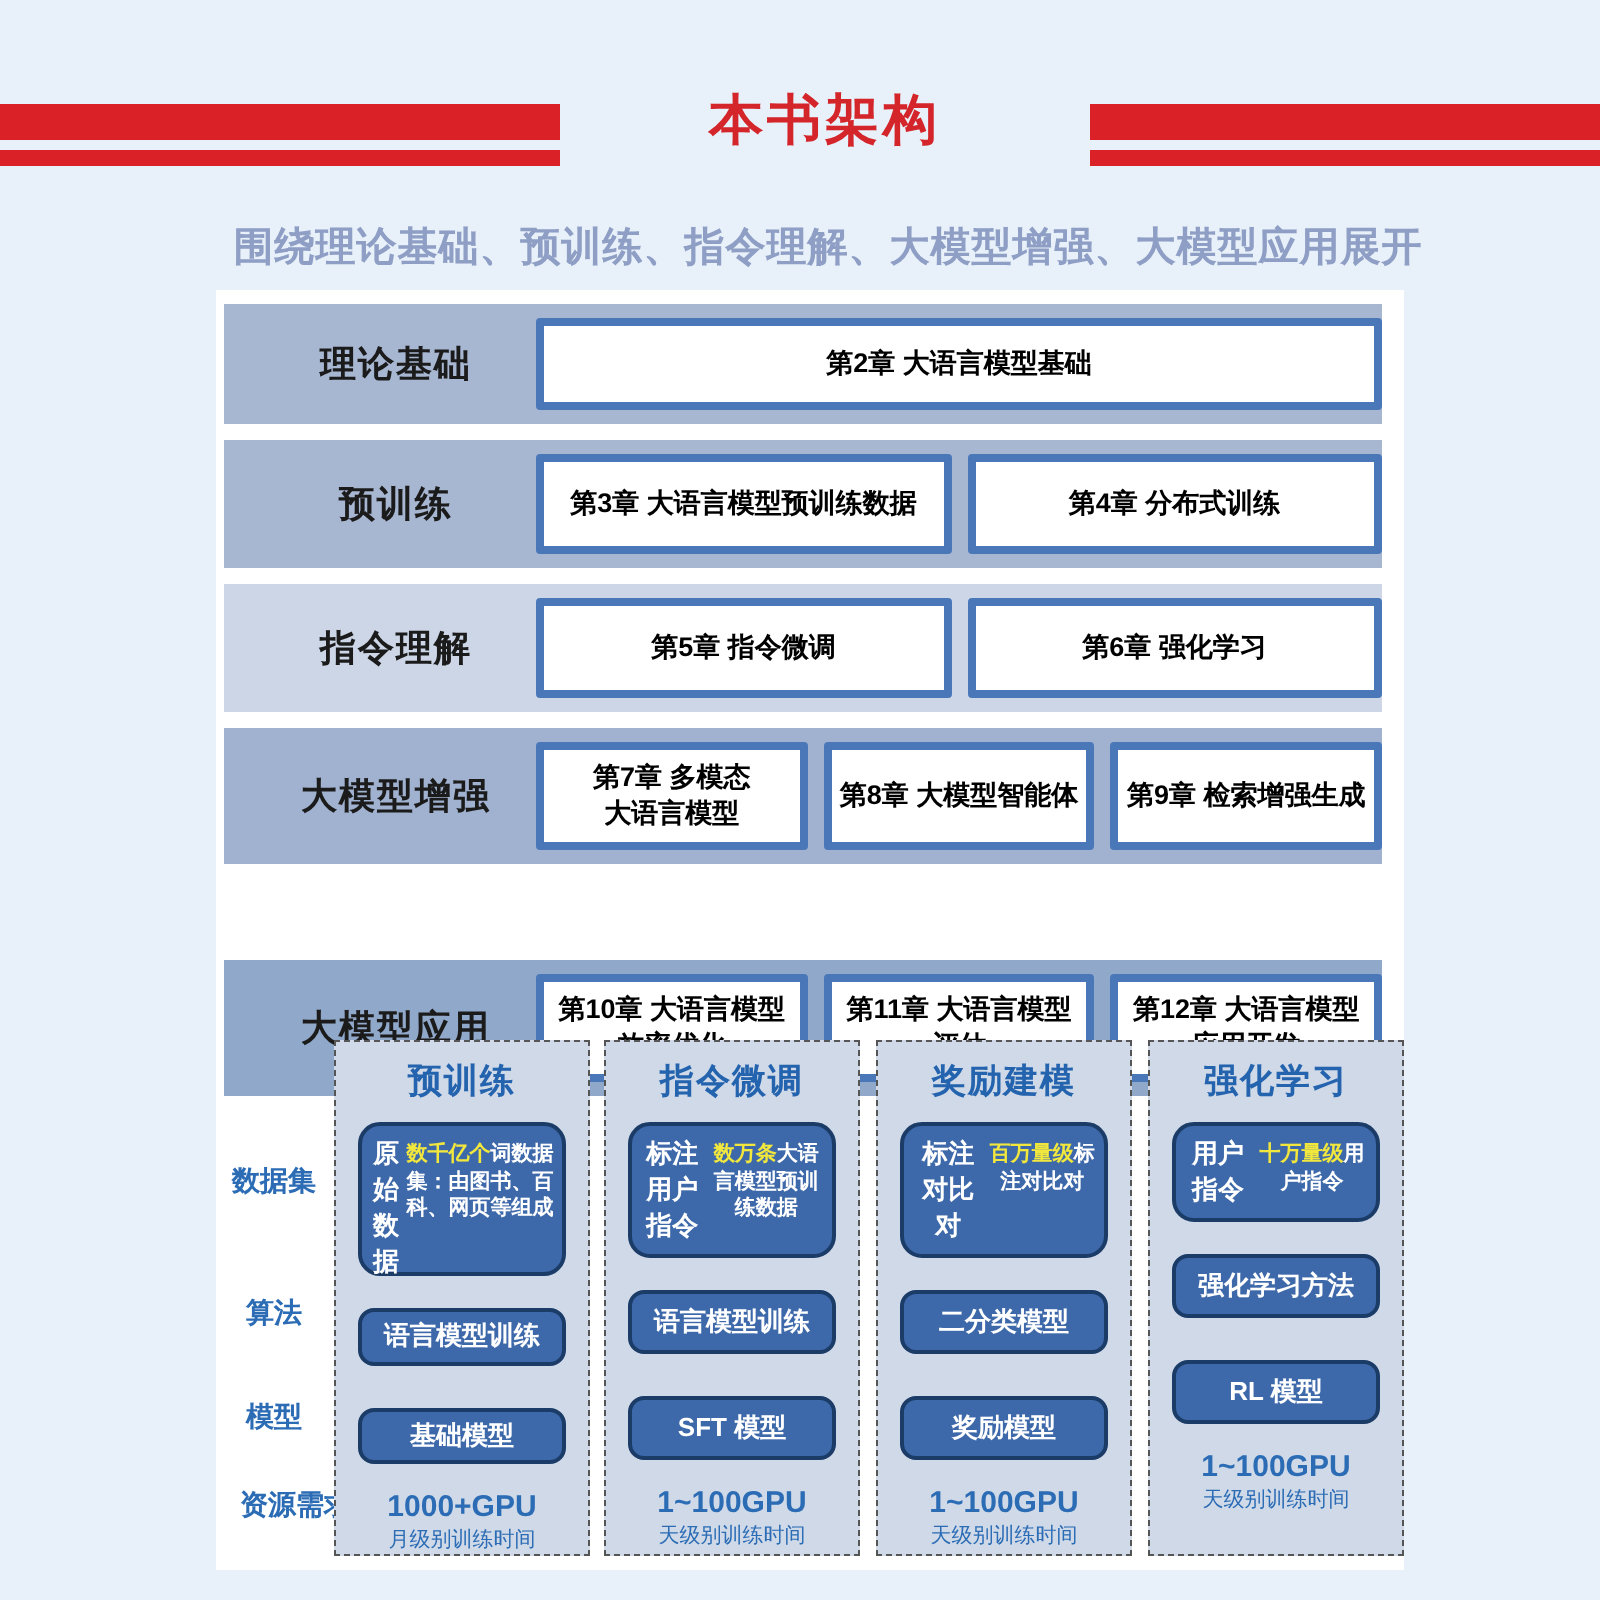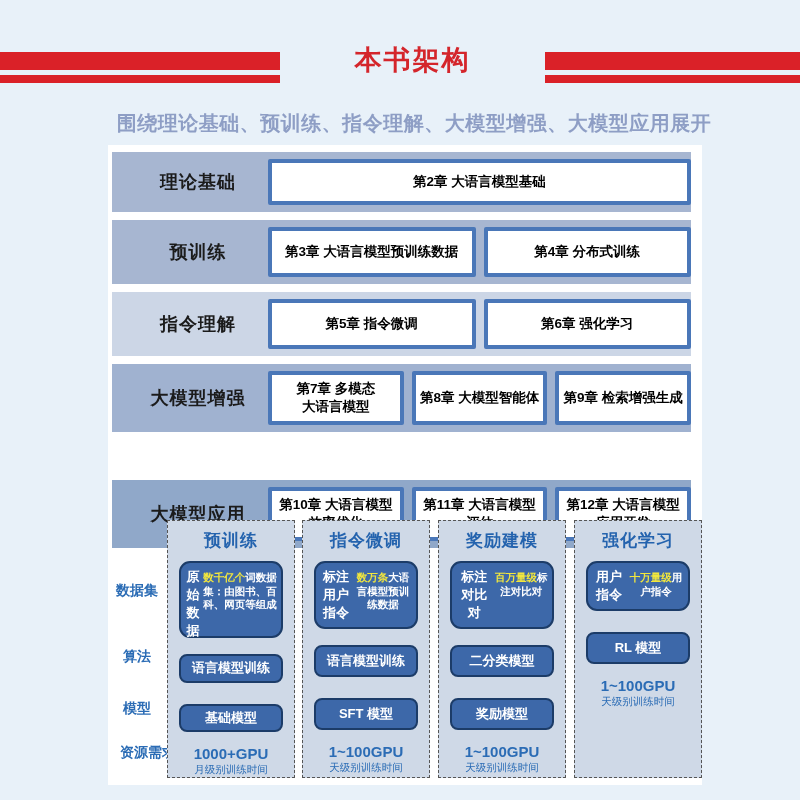--- a/index.html
+++ b/index.html
@@ -201,20 +201,21 @@
         <div class="resource-time">天级别训练时间</div>
       </div>
     </div>
 
     <div class="pipe-col" style="left:466px;">
       <div class="pipe-title">强化学习</div>
       <div class="dataset-box">
         <div class="dataset-title">用户指令</div>
         <div class="dataset-desc"><span class="hl">十万量级</span><span>用户指令</span></div>
       </div>
+      <div class="algo-box">强化学习方法</div>
       <div class="model-box">RL 模型</div>
       <div class="resource">
         <div class="resource-gpu">1~100GPU</div>
         <div class="resource-time">天级别训练时间</div>
       </div>
     </div>
 
   </div>
 </div>
 

